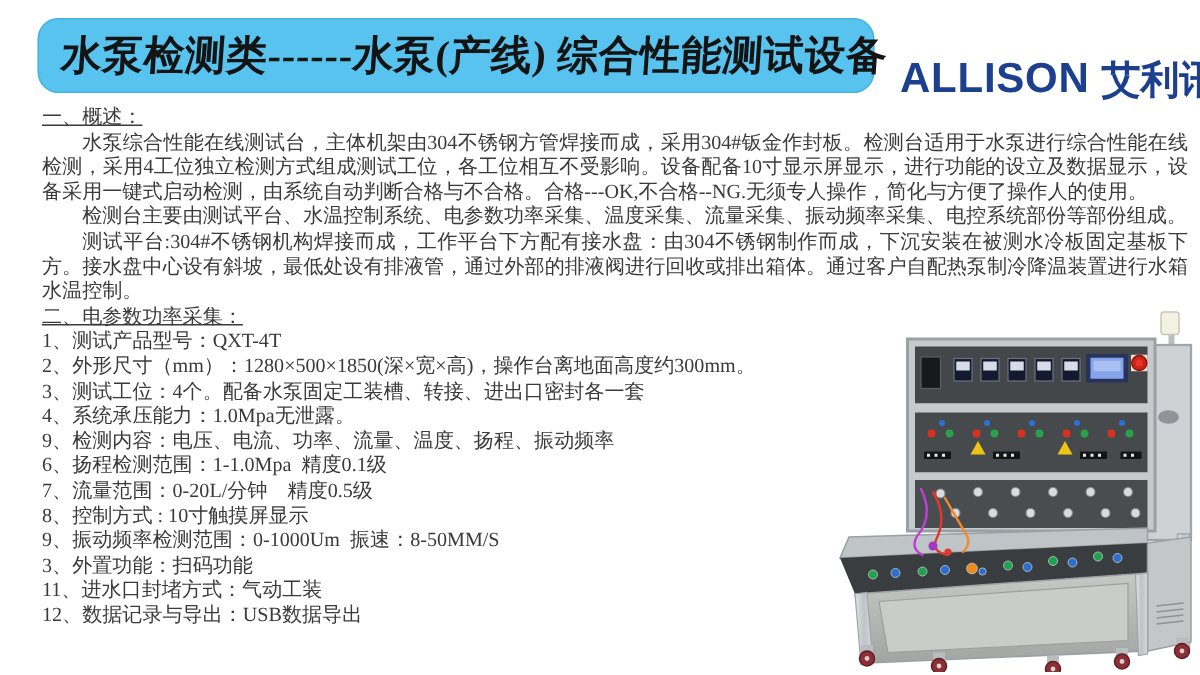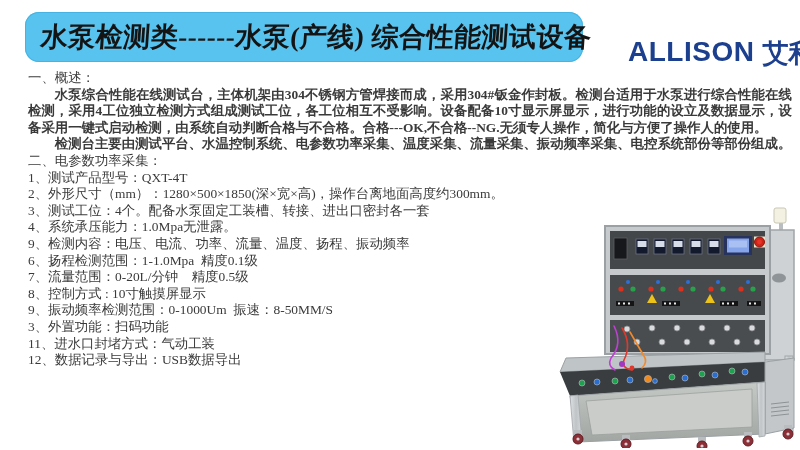--- a/index.html
+++ b/index.html
@@ -34,37 +34,37 @@
   .logo {
     position: absolute;
     right. : 0;
     left: 600px; top: 36px;
     display: flex; align-items: flex-start;
     color: #1c3f8e;
     font-family: "Liberation Sans", "DejaVu Sans", sans-serif;
     white-space: nowrap;
   }
   .logo .logo-en {
-    font-size: 28px; font-weight: bold; letter-spacing: 0.5px; margin-left: 28px;
+    font-size: 28px; font-weight: bold; letter-spacing: 0.5px;
   }
   .logo .logo-cn {
     font-size: 26px; font-weight: bold; margin-left: 8px;
   }
 
   
   .content {
     position: absolute;
     left: 28px; top: 70px;
     width: 764px;
     font-size: 13.4px;
     line-height: 16.6px;
     z-index: 2;
   }
-  .content p { text-indent: 2em; text-align: justify; font-weight: bold; }
-  .section-heading { font-weight: normal; }
+  .content p { text-indent: 2em; text-align: justify; }
+  .section-heading { font-weight: normal; text-decoration: underline; }
   .param-list { margin-top: 0; }
   .param-item { white-space: pre; }
 
   
   .machine {
     position: absolute;
     left: 552px; top: 206px;
     width: 250px; height: 242px;
     z-index: 1;
   }
@@ -79,20 +79,21 @@
 <div class="logo">
   <span class="logo-en">ALLISON</span>
   <span class="logo-cn">艾利讯</span>
 
 </div>
 
 <div class="content">
   <div class="section-heading">一、概述：</div>
   <p>水泵综合性能在线测试台，主体机架由304不锈钢方管焊接而成，采用304#钣金作封板。检测台适用于水泵进行综合性能在线检测，采用4工位独立检测方式组成测试工位，各工位相互不受影响。设备配备10寸显示屏显示，进行功能的设立及数据显示，设备采用一键式启动检测，由系统自动判断合格与不合格。合格---OK,不合格--NG.无须专人操作，简化与方便了操作人的使用。</p>
   <p>检测台主要由测试平台、水温控制系统、电参数功率采集、温度采集、流量采集、振动频率采集、电控系统部份等部份组成。</p>
+  <p>测试平台:304#不锈钢机构焊接而成，工作平台下方配有接水盘：由304不锈钢制作而成，下沉安装在被测水冷板固定基板下方。接水盘中心设有斜坡，最低处设有排液管，通过外部的排液阀进行回收或排出箱体。通过客户自配热泵制冷降温装置进行水箱水温控制。</p>
   <div class="section-heading">二、电参数功率采集：</div>
   <div class="param-list">
     <div class="param-item">1、测试产品型号：QXT-4T</div>
     <div class="param-item">2、外形尺寸（mm）：1280×500×1850(深×宽×高)，操作台离地面高度约300mm。</div>
     <div class="param-item">3、测试工位：4个。配备水泵固定工装槽、转接、进出口密封各一套</div>
     <div class="param-item">4、系统承压能力：1.0Mpa无泄露。</div>
     <div class="param-item">9、检测内容：电压、电流、功率、流量、温度、扬程、振动频率</div>
     <div class="param-item">6、扬程检测范围：1-1.0Mpa  精度0.1级</div>
     <div class="param-item">7、流量范围：0-20L/分钟    精度0.5级</div>
     <div class="param-item">8、控制方式 : 10寸触摸屏显示</div>

